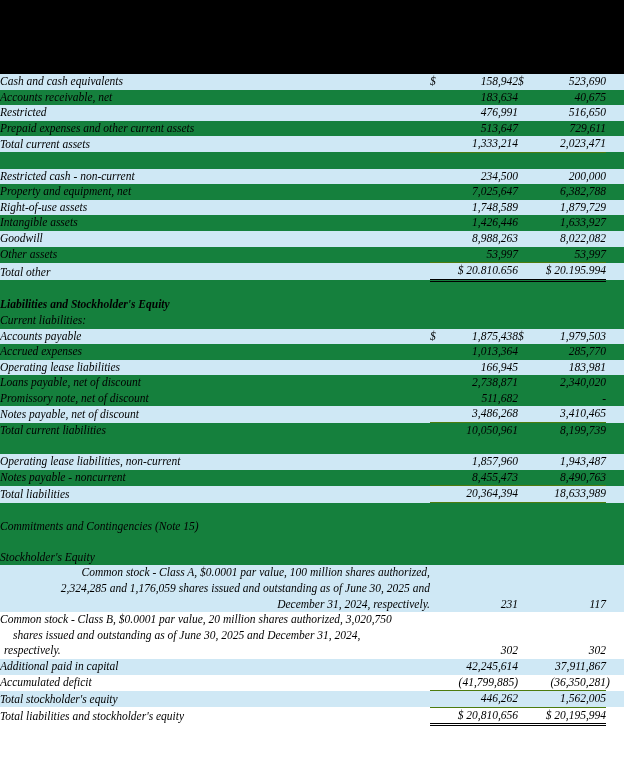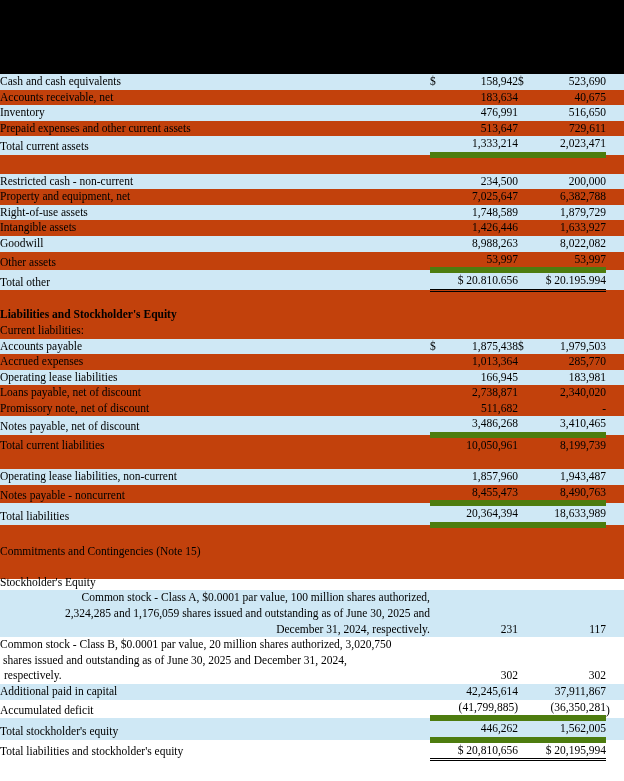--- a/index.html
+++ b/index.html
@@ -12,21 +12,22 @@
     height: 781px;
     font-family: "Liberation Serif", serif;
     font-size: 11.5px;
     color: #000000;
     overflow: hidden;
   }
   .page {
     position: relative;
     width: 624px;
     height: 579px;
-    background: #c2410c;
+    background: #15803d;
+    font-style: italic;
   }
   .topbar {
     height: 74px;
     background: #000000;
   }
   table.fin {
     border-collapse: collapse;
     width: 624px;
     table-layout: fixed;
   }
@@ -48,21 +49,21 @@
   td.label { padding-left: 5px; text-align: left; }
   td.cur   { text-align: left; padding-left: 4px; }
   td.num   { text-align: right; padding-right: 6px; }
   td.tail  { text-align: left; padding-left: 1px; }
 
   .shade { background: #cfe8f5; }
   .indent1 { padding-left: 17px; }
   .indent2 { padding-left: 31px; }
   .bold { font-weight: bold; }
 
-  .ul-single { border-bottom: 6px solid #4d7c0f; }
+  .ul-single { border-bottom: 1px solid #4d7c0f; }
   .ul-double { border-bottom: 3px double #000000; }
 
   .spacer td { height: 9px; line-height: 9px; }
 
   .wrapline { white-space: normal; }
 </style>
 </head>
 <body>
 
 <div class="page">
@@ -87,21 +88,21 @@
         </tr>
         <tr>
           <td class="label ">Accounts receivable, net</td>
           <td class="cur"></td>
           <td class="num">183,634</td>
           <td class="cur"></td>
           <td class="num">40,675</td>
           <td class="tail"></td>
         </tr>
         <tr>
-          <td class="label  shade">Inventory</td>
+          <td class="label  shade">Restricted</td>
           <td class="cur shade"></td>
           <td class="num shade">476,991</td>
           <td class="cur shade"></td>
           <td class="num shade">516,650</td>
           <td class="tail shade"></td>
         </tr>
         <tr>
           <td class="label ">Prepaid expenses and other current assets</td>
           <td class="cur"></td>
           <td class="num">513,647</td>
@@ -333,21 +334,21 @@
           </td>
           <td class="cur shade"></td>
           <td class="num shade" style="vertical-align: bottom;">231</td>
           <td class="cur shade"></td>
           <td class="num shade" style="vertical-align: bottom;">117</td>
           <td class="tail shade"></td>
         </tr>
         <tr>
           <td class="label indent1 wrapline" style="white-space: normal;">
             <div>Common stock - Class B, $0.0001 par value, 20 million shares authorized, 3,020,750</div>
-            <div style="padding-left: 3px;">shares issued and outstanding as of June 30, 2025 and December 31, 2024,</div>
+            <div style="padding-left: 13px;">shares issued and outstanding as of June 30, 2025 and December 31, 2024,</div>
             <div style="padding-left: 4px;">respectively.</div>
           </td>
           <td class="cur"></td>
           <td class="num" style="vertical-align: bottom;">302</td>
           <td class="cur"></td>
           <td class="num" style="vertical-align: bottom;">302</td>
           <td class="tail"></td>
         </tr>
         <tr>
           <td class="label indent1 shade">Additional paid in capital</td>

